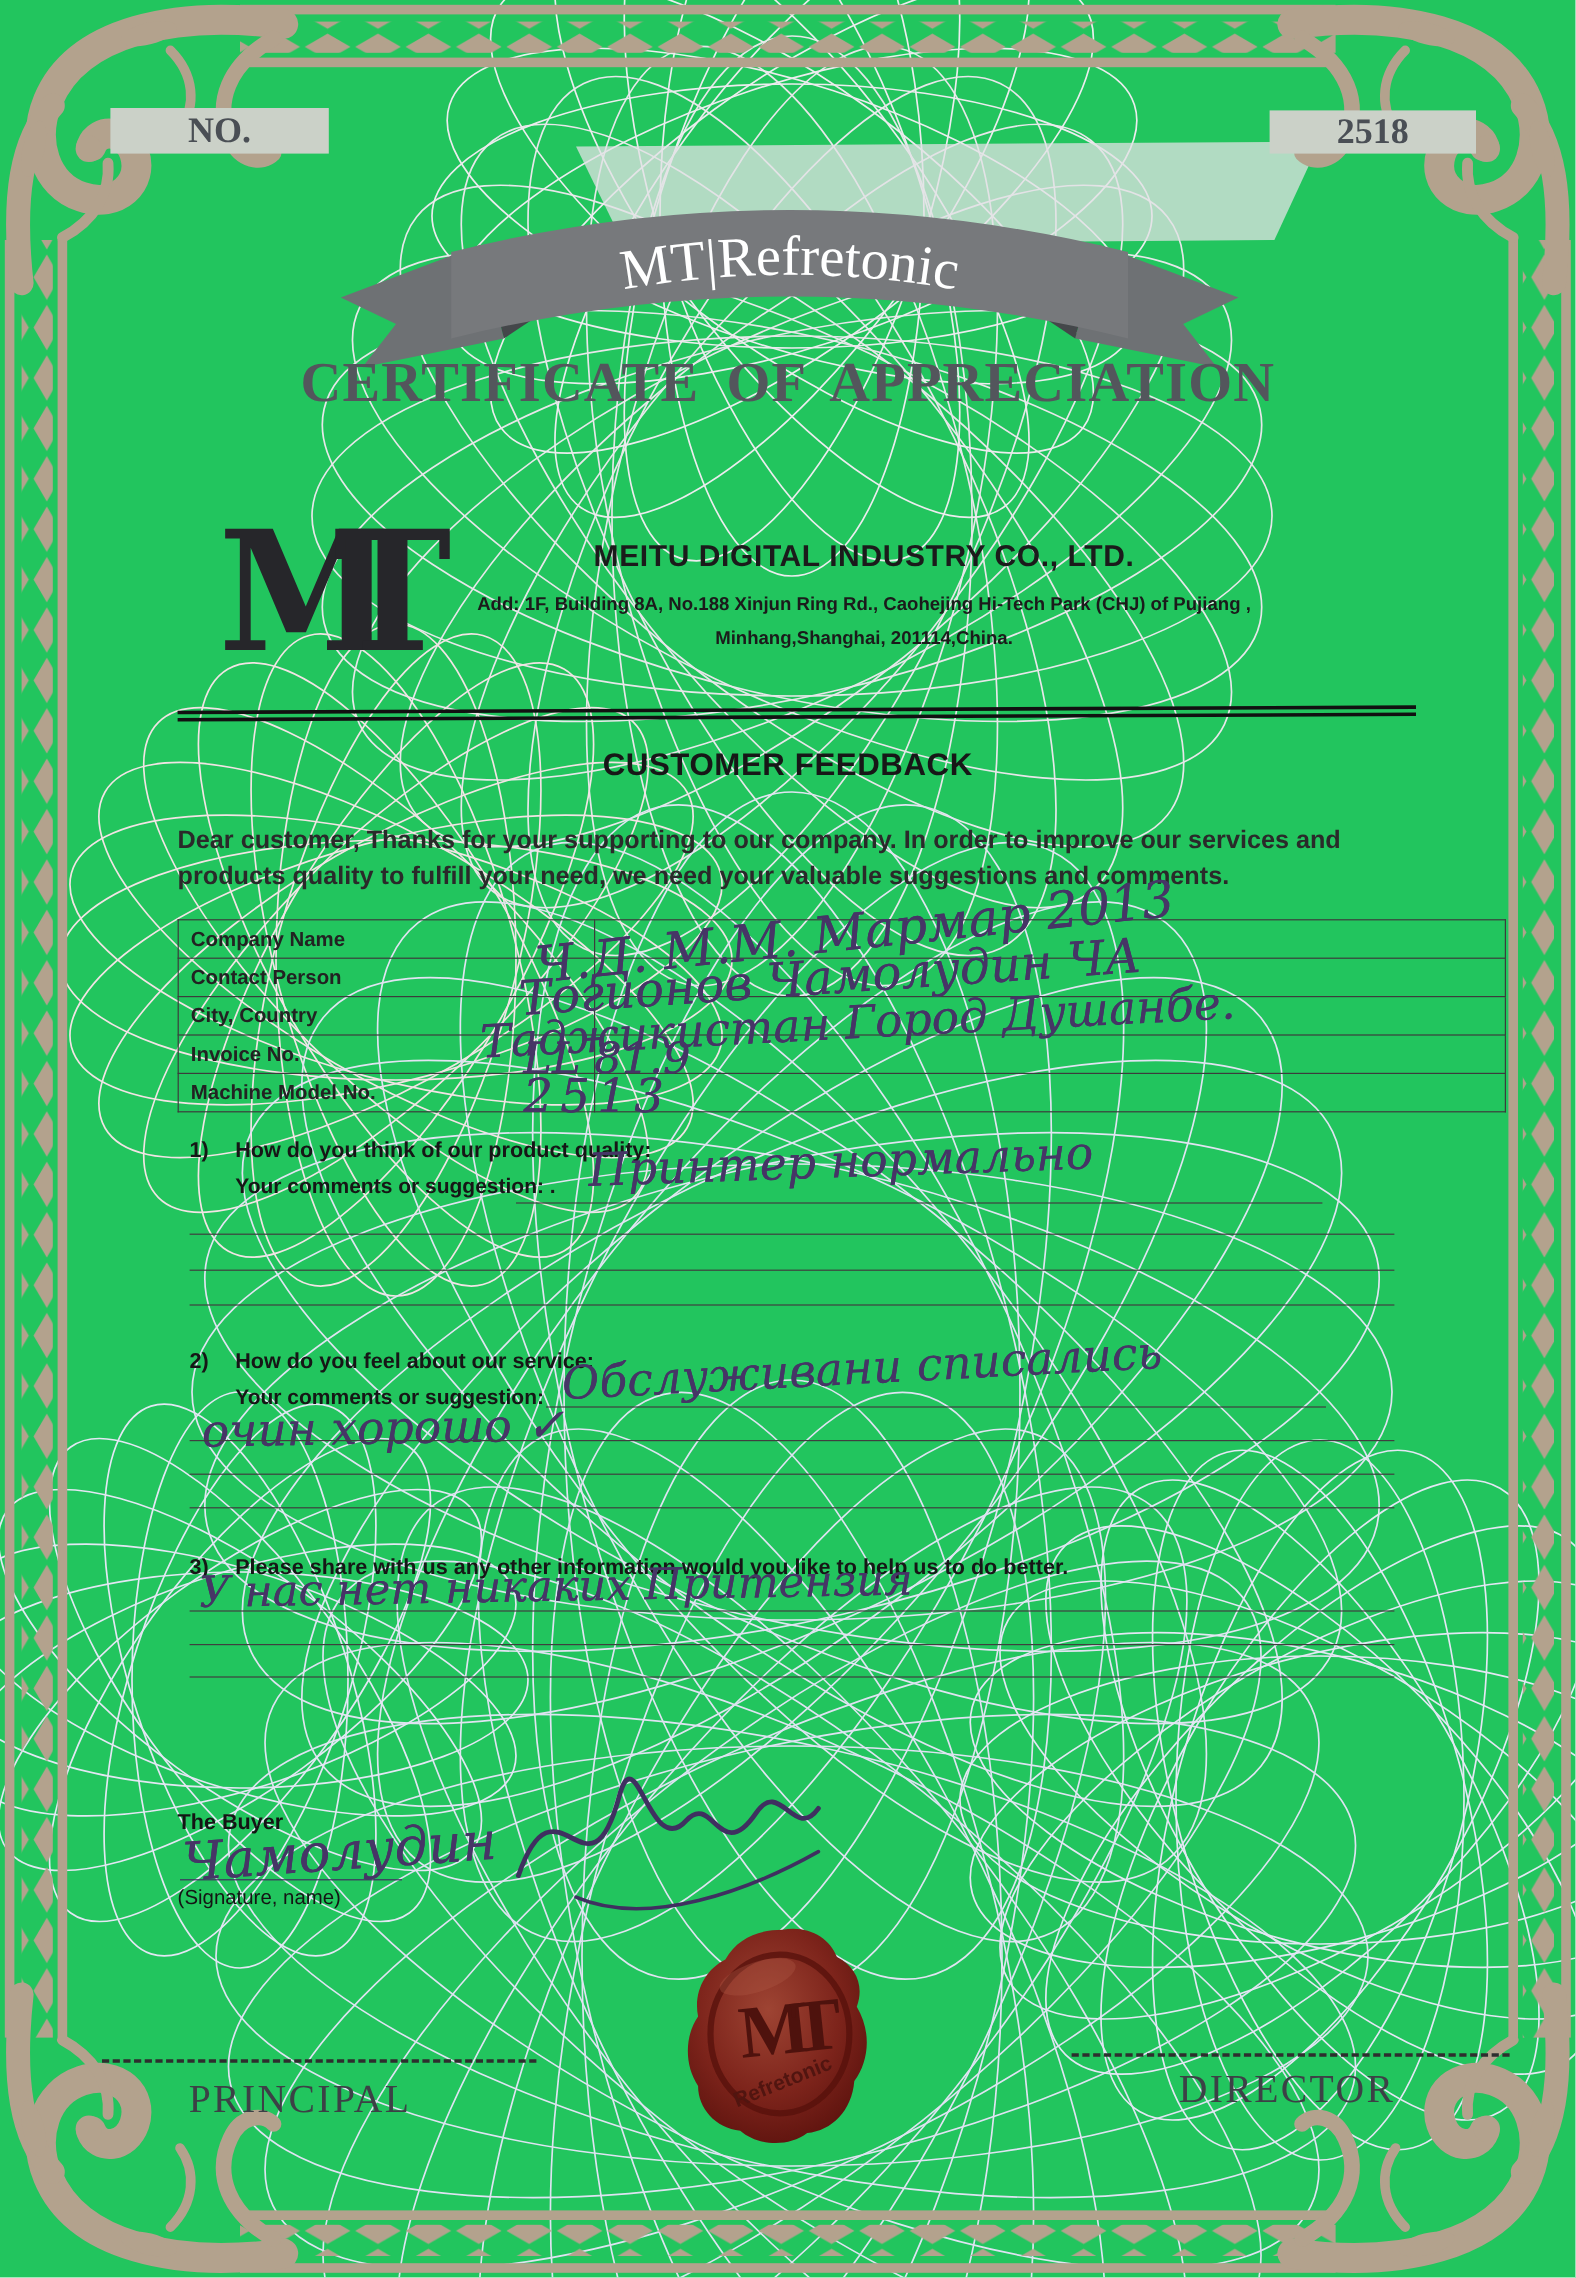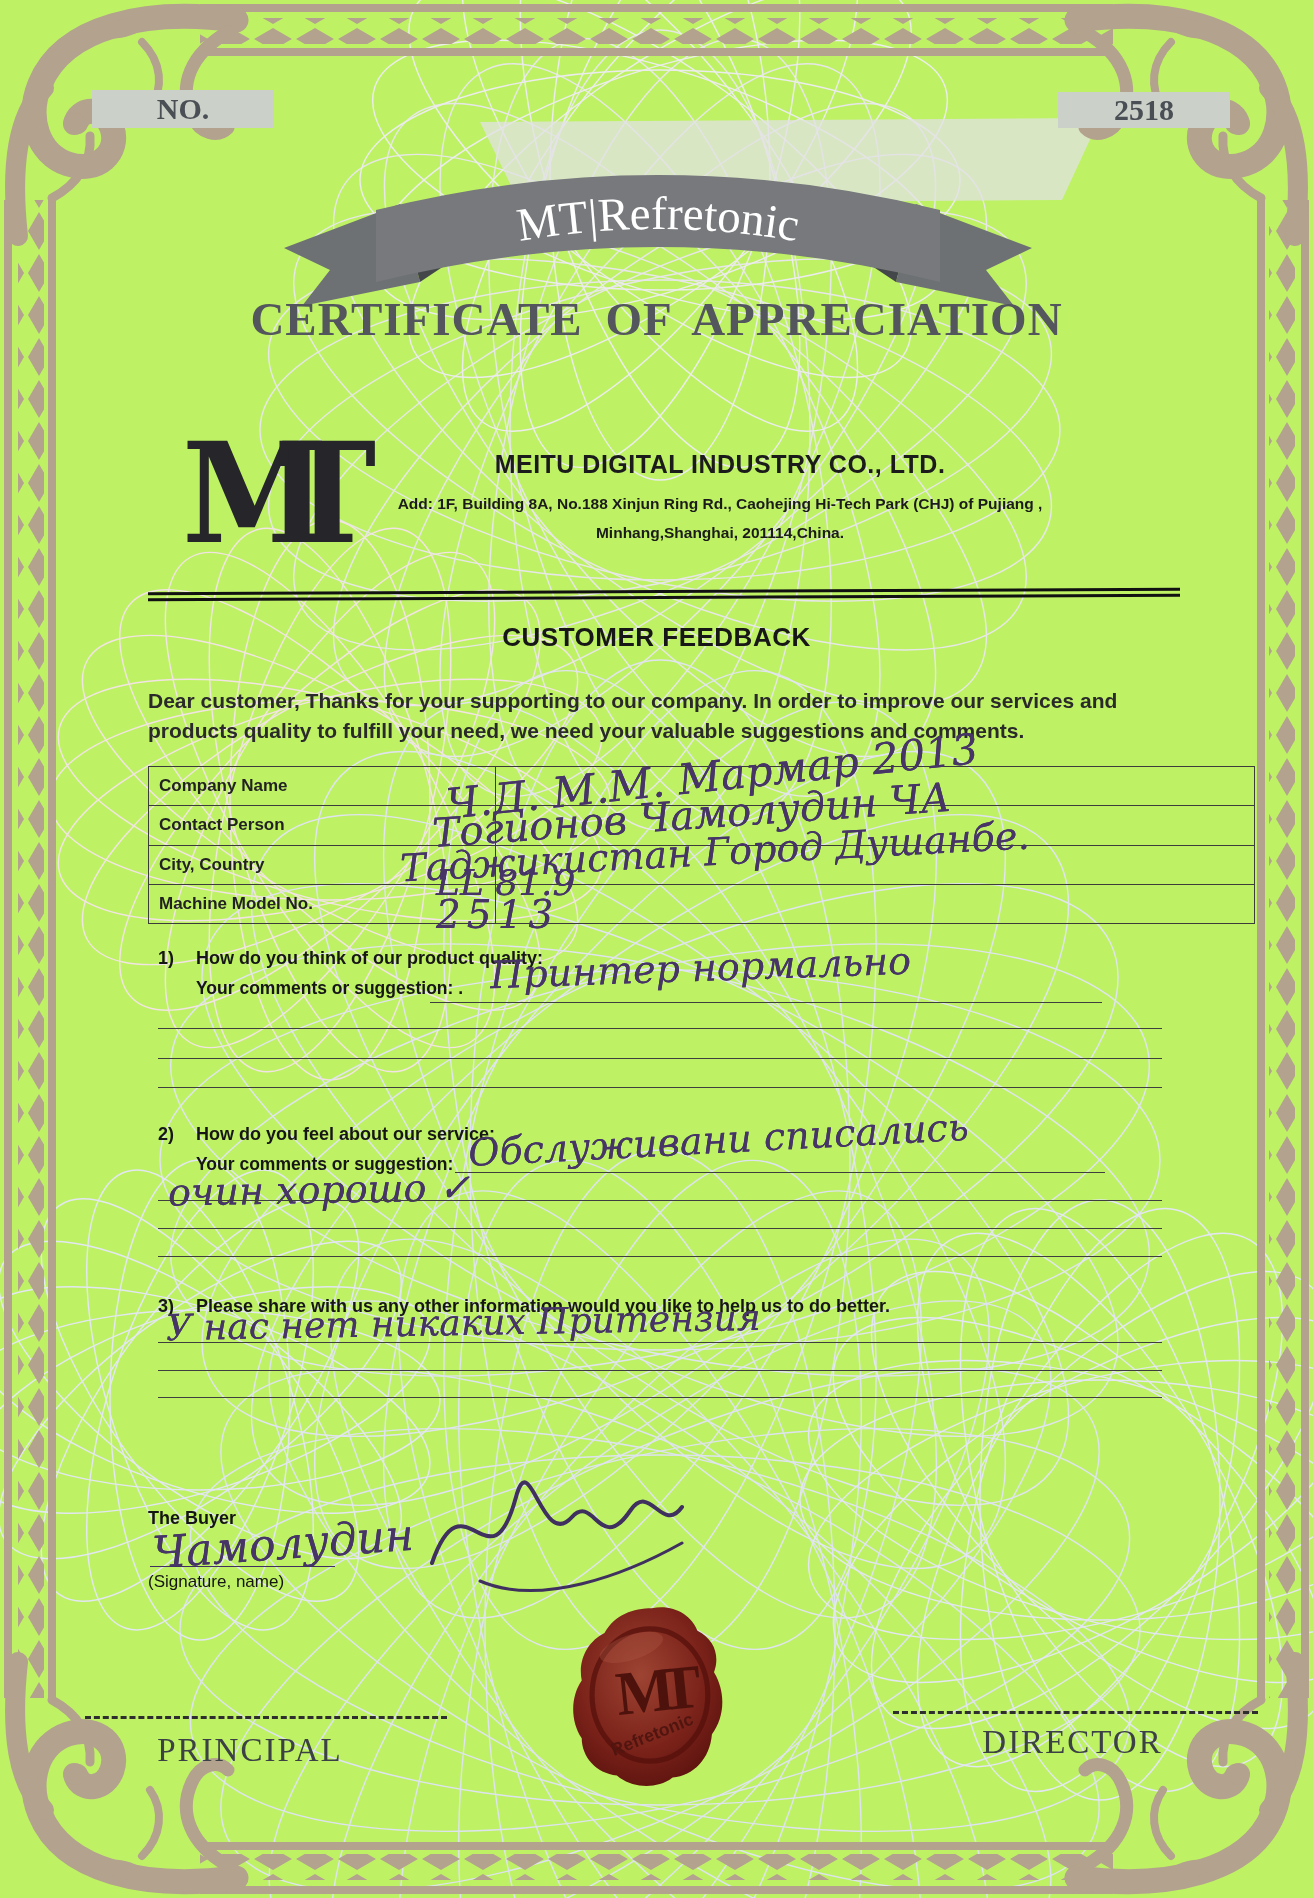--- a/index.html
+++ b/index.html
@@ -1,16 +1,16 @@
 <!DOCTYPE html>
 <html><head>
 <meta charset="utf-8">
 <style>
   html,body{margin:0;padding:0;background:#ffffff;}
-  .page{position:relative;width:1313px;height:1898px;margin:0 auto;background:#bef264;overflow:hidden;
+  .page{position:relative;width:1313px;height:1898px;margin:0 auto;background:#22c55e;overflow:hidden;
         font-family:"Liberation Sans",sans-serif;}
   svg.bg{position:absolute;left:0;top:0;width:1313px;height:1898px;}
   
   .tagbox{position:absolute;background:#cbd1c8;color:#4a4f55;font-family:"Liberation Serif",serif;
           font-weight:bold;font-size:30px;text-align:center;line-height:38px;}
   .no-box{left:92px;top:90px;width:182px;height:38px;}
   .serial-box{left:1058px;top:92px;width:172px;height:36px;line-height:36px;}
   
   svg.ribbon{position:absolute;left:268px;top:138px;width:780px;height:175px;}
   
@@ -256,20 +256,24 @@
         </tr>
     <tr>
           <td>Contact Person</td>
           <td class="val"></td>
         </tr>
     <tr>
           <td>City, Country</td>
           <td class="val"></td>
         </tr>
     <tr>
+          <td>Invoice No.</td>
+          <td class="val"></td>
+        </tr>
+    <tr>
           <td>Machine Model No.</td>
           <td class="val"></td>
         </tr>
   </tbody>
     </table>
 
   <div class="hw" style="left:445px;top:752px;font-size:42px;transform:rotate(-6deg);">Ч.Д. М.М. Мармар 2013</div>
   <div class="hw" style="left:432px;top:792px;font-size:40px;transform:rotate(-4deg);">Тогионов Чамолудин ЧА</div>
   <div class="hw" style="left:400px;top:830px;font-size:38px;transform:rotate(-3deg);">Таджикистан Город Душанбе.</div>
   <div class="hw" style="left:436px;top:862px;font-size:36px;">LL 81.9</div>

